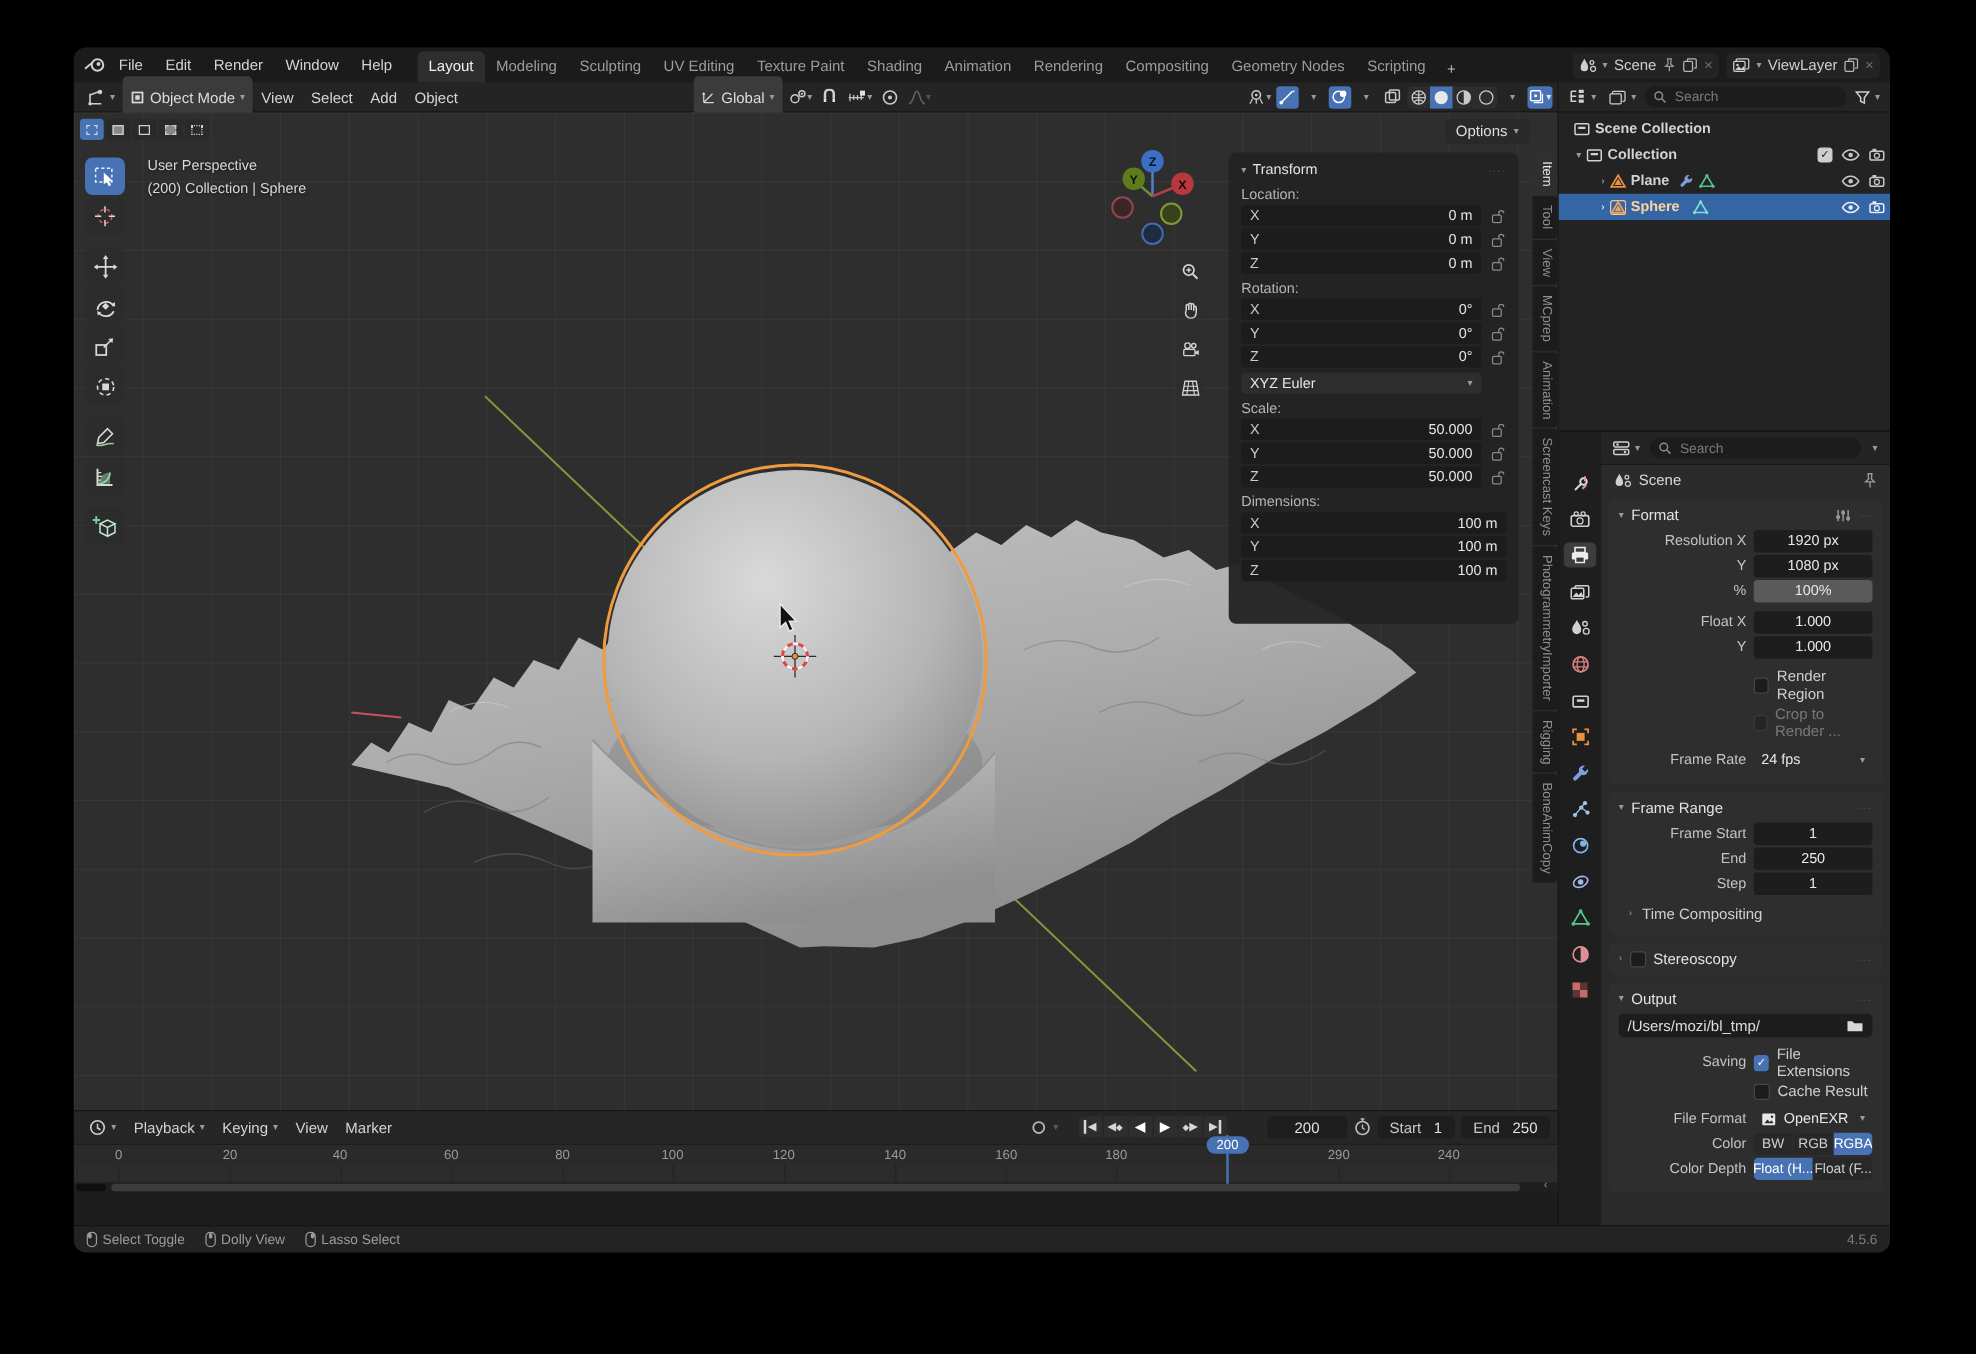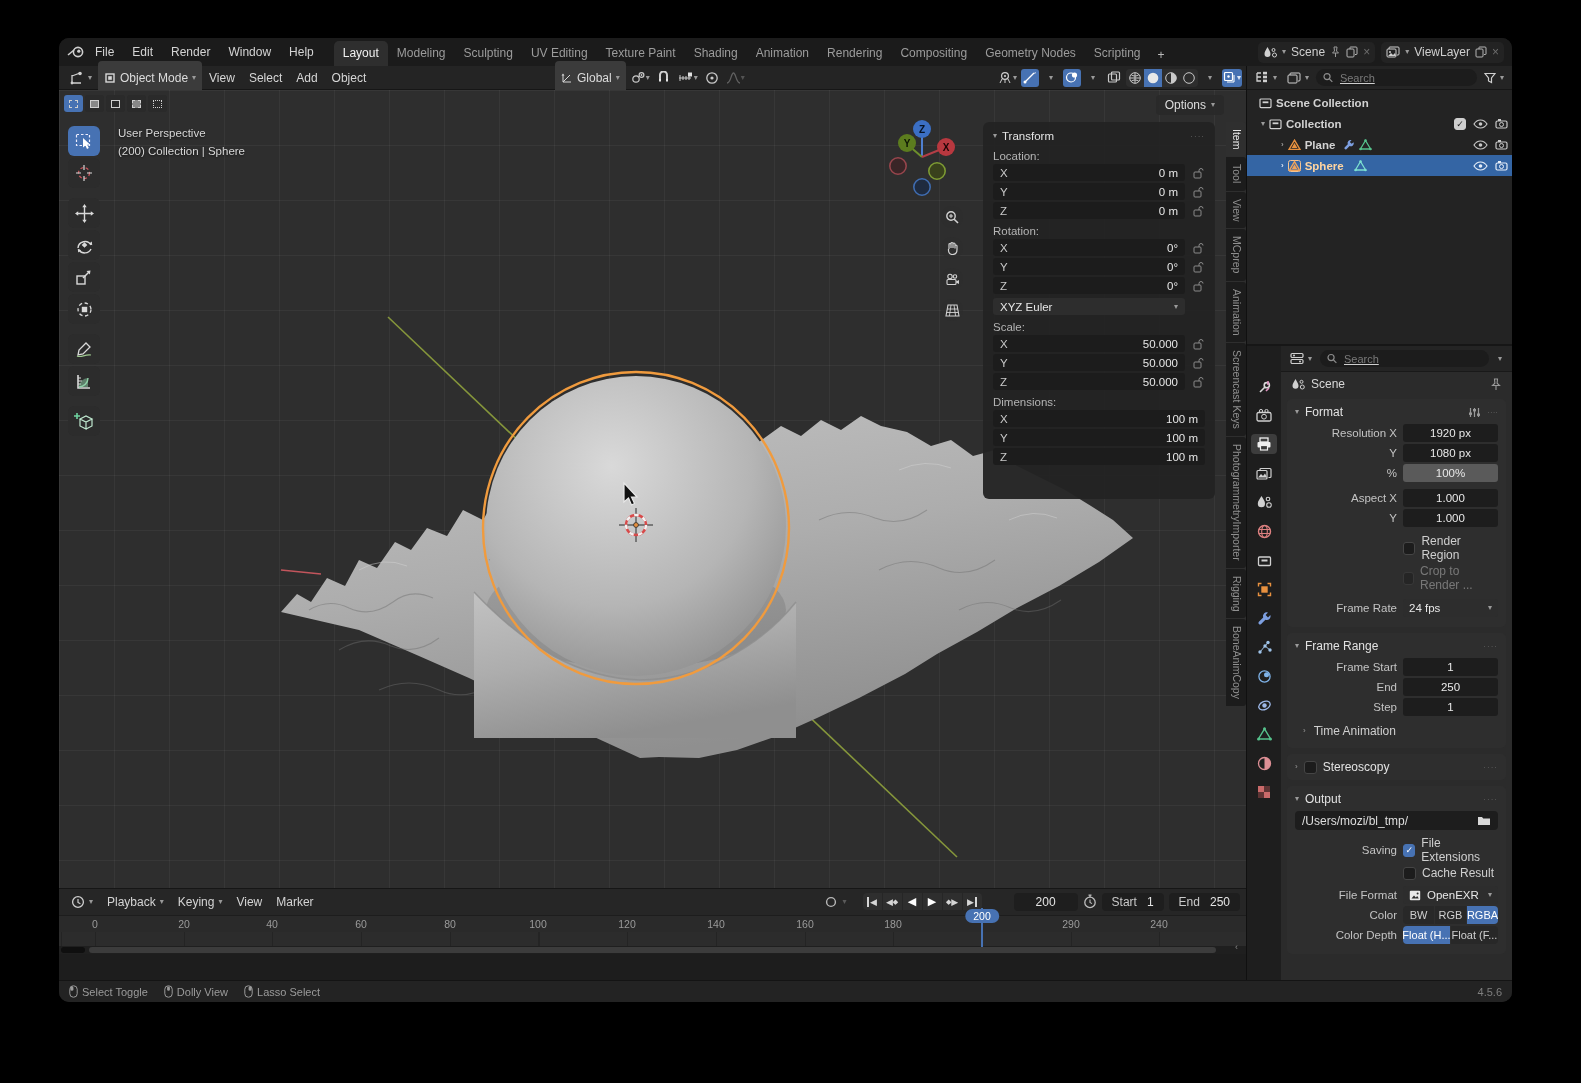--- a/index.html
+++ b/index.html
@@ -93,21 +93,21 @@
   .playhead-line{position:absolute;left:922px;top:19px;width:2px;height:39px;background:#4772b3;}
   .playhead-badge{position:absolute;left:923px;top:20px;transform:translateX(-50%);background:#4772b3;color:#fff;
     border-radius:8px;padding:1px 8px;font-size:10.5px;}
   .tl-scroll{height:8px;background:#1f1f1f;position:relative;}
   .tl-scroll .handle{position:absolute;left:30px;right:30px;top:1px;bottom:1px;background:#3c3c3c;border-radius:3px;}
   .tl-scroll .stub{position:absolute;left:2px;top:1px;bottom:1px;width:24px;background:#0f0f0f;border-radius:3px;}
   .tl-scroll .arr{position:absolute;right:8px;top:-4px;color:#8a8a8a;font-size:9px;}
   
   .outliner{height:280px;display:flex;flex-direction:column;background:#232323;border-bottom:2px solid #161616;flex:0 0 auto;}
   .ol-hdr{height:24px;background:#242424;border-bottom:1px solid #161616;display:flex;align-items:center;gap:4px;padding:0 5px;}
-  .search{flex:1;height:17px;background:#1c1c1c;border-radius:9px;display:flex;align-items:center;gap:5px;padding:0 7px;min-width:0;text-decoration:underline;}
+  .search{flex:1;height:17px;background:#1c1c1c;border-radius:9px;display:flex;align-items:center;gap:5px;padding:0 7px;min-width:0;}
   .search input{background:transparent;border:0;outline:0;color:#cfcfcf;width:100%;font-size:11px;}
   .search input::placeholder{color:#7a7a7a;}
   .ol-row{height:21px;display:flex;align-items:center;gap:4px;padding:0 4px;color:#d2d2d2;font-size:11.5px;font-weight:bold;}
   .ol-row.selected{background:#3465a4;}
   .ol-right{margin-left:auto;display:flex;align-items:center;gap:7px;}
   .tri-ico{width:13px;height:12px;}
   
   .props{flex:1;display:flex;min-height:0;}
   .prail{width:34px;background:#1e1e1e;display:flex;flex-direction:column;align-items:center;padding-top:30px;gap:9px;flex:0 0 auto;}
   .prail-ico{width:26px;height:20px;border-radius:4px;display:flex;align-items:center;justify-content:center;}
@@ -1073,21 +1073,21 @@
               </div>
             <div class="prow">
                 <span class="plabel">Y</span>
                 <div class="pfield">1080 px</div>
               </div>
             <div class="prow">
                 <span class="plabel">%</span>
                 <div class="pfield slider">100%</div>
               </div>
             <div class="prow" style="margin-top:7px">
-                <span class="plabel">Aspect X</span>
+                <span class="plabel">Float X</span>
                 <div class="pfield">1.000</div>
               </div>
             <div class="prow">
                 <span class="plabel">Y</span>
                 <div class="pfield">1.000</div>
               </div>
             <div class="prow" style="margin-top:7px">
                 <span class="plabel"></span>
                 <div class="chkrow" style="flex:1">
                   <span class="chk"></span>
@@ -1123,21 +1123,21 @@
             <div class="prow">
                 <span class="plabel">End</span>
                 <div class="pfield">250</div>
               </div>
             <div class="prow">
                 <span class="plabel">Step</span>
                 <div class="pfield">1</div>
               </div>
             <div class="prow" style="margin-top:8px;gap:8px;padding-left:8px">
               <span class="chev">›</span>
-              <span>Time Animation</span>
+              <span>Time Compositing</span>
             </div>
           </div>
 
           <div class="panel flat">
             <div class="p-title">
               <span class="chev">›</span>
               <span class="chk"></span>
               <span>Stereoscopy</span>
               <span class="grip">····</span>
             </div>

